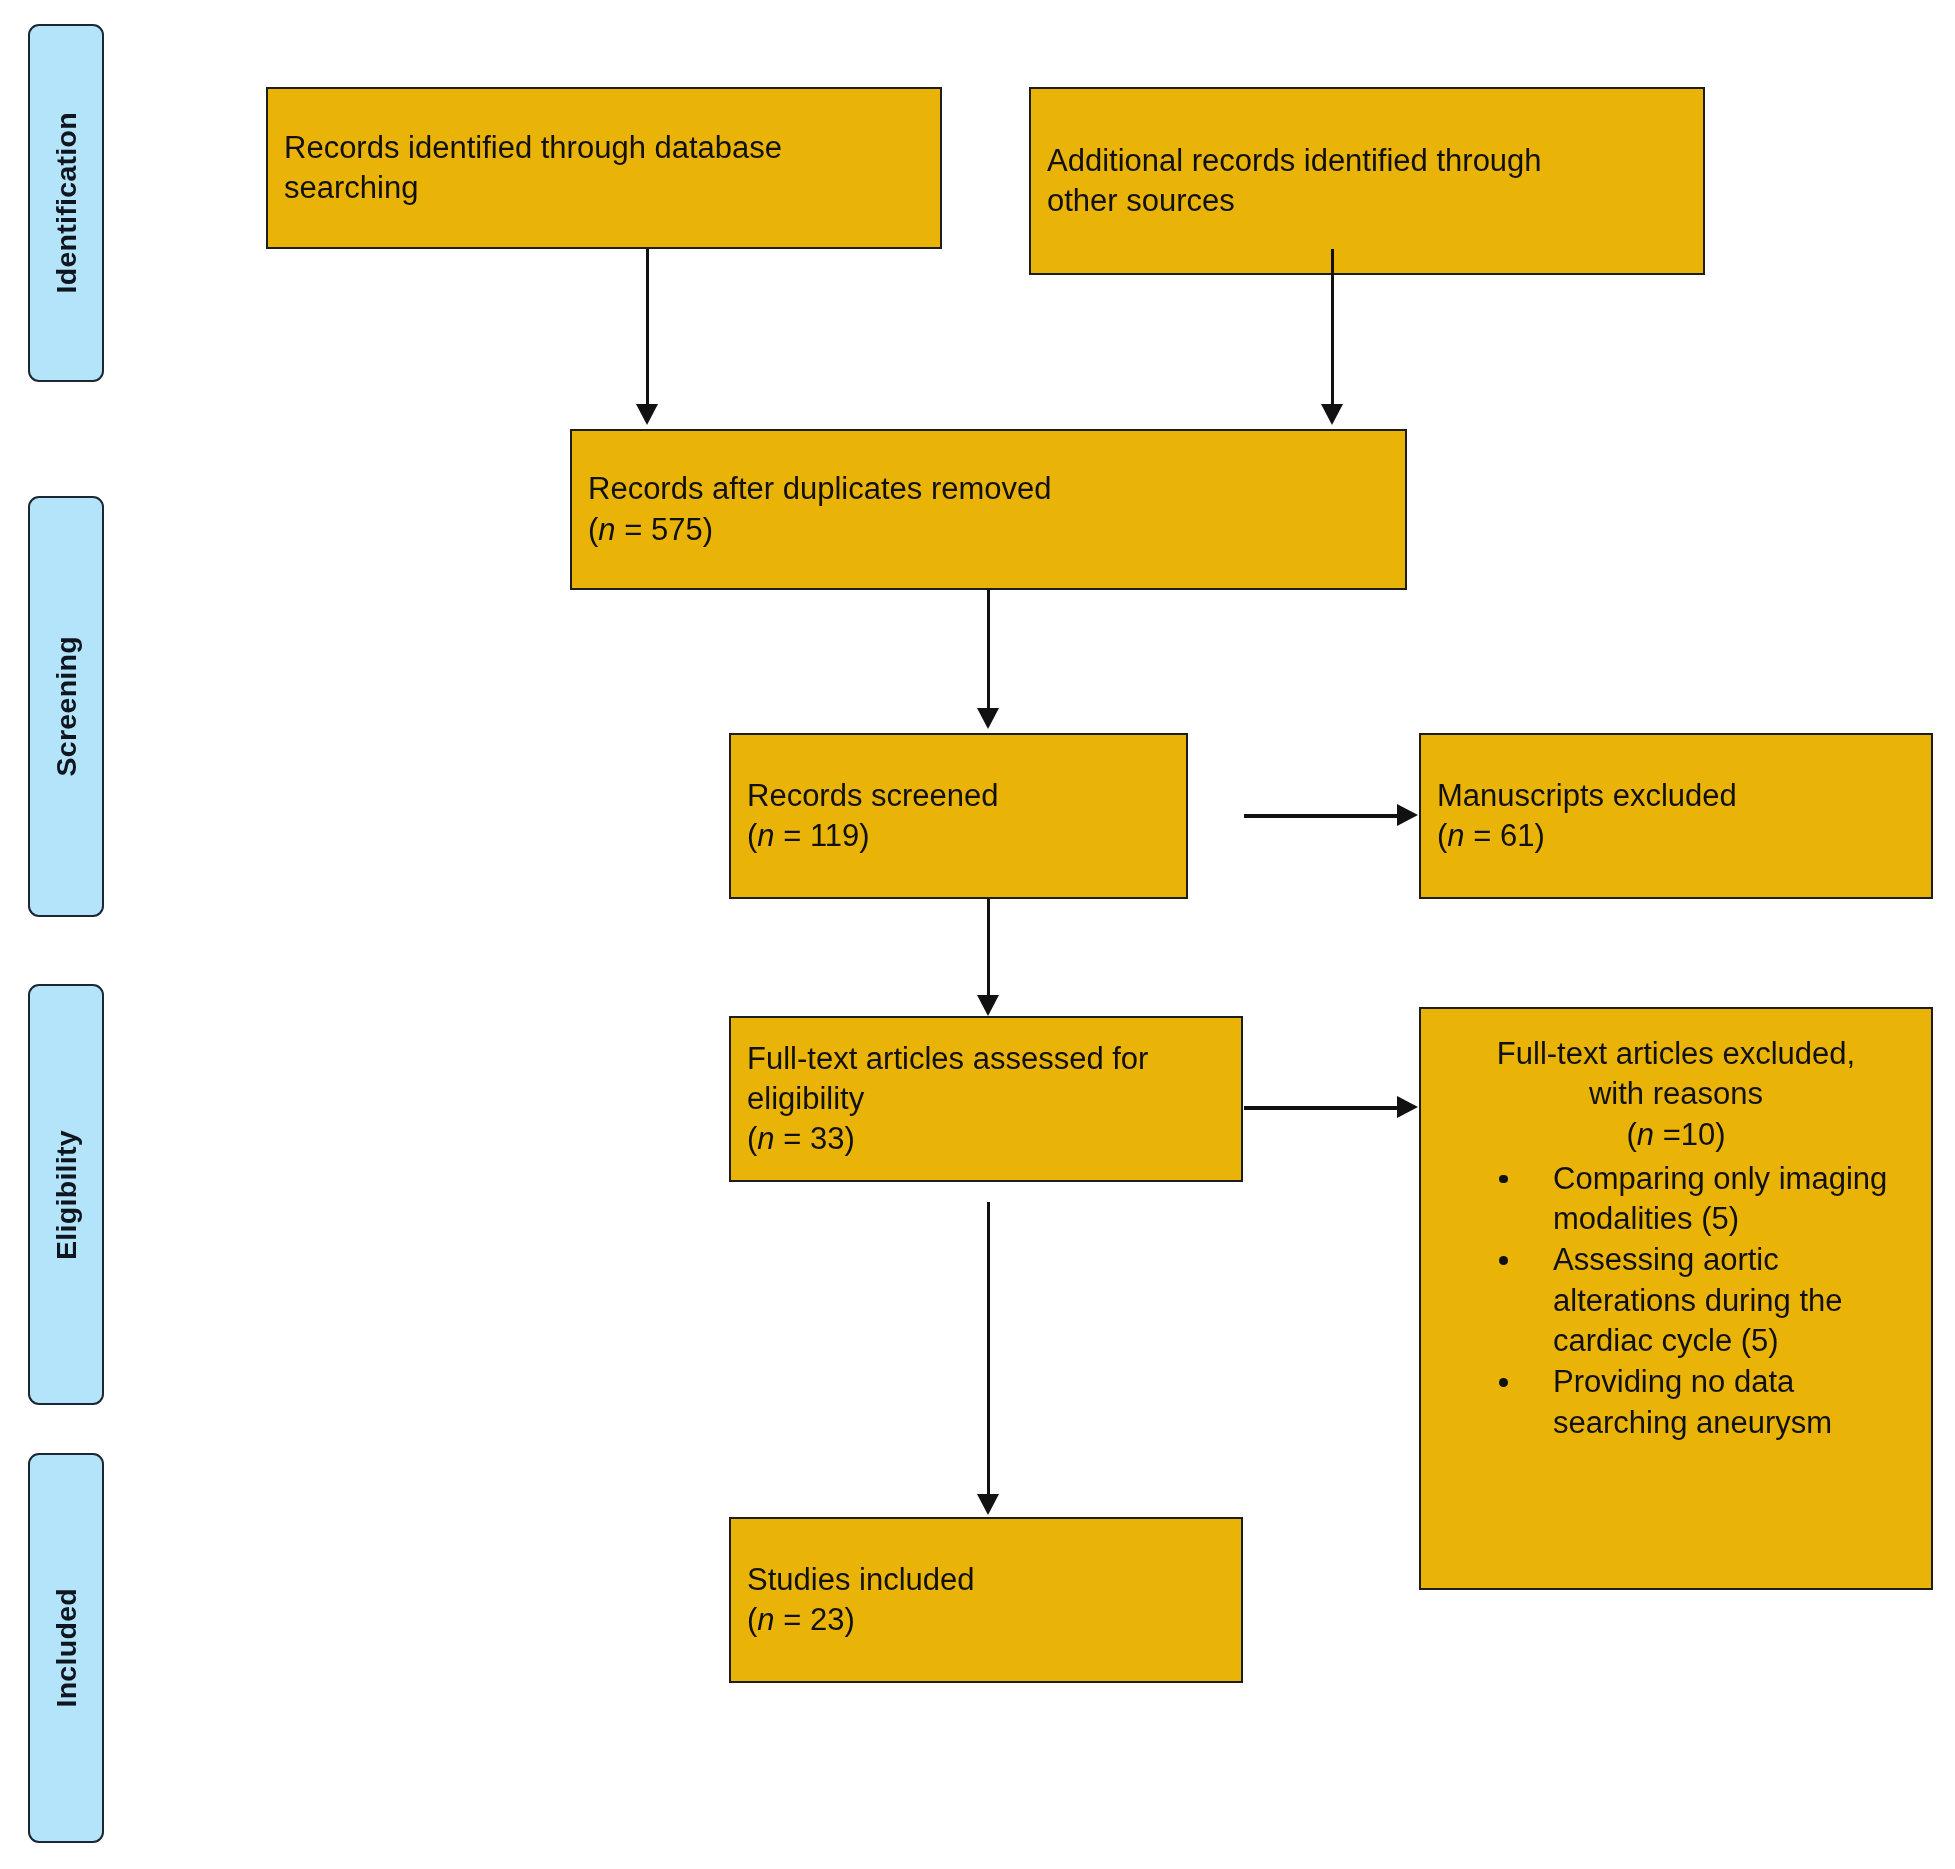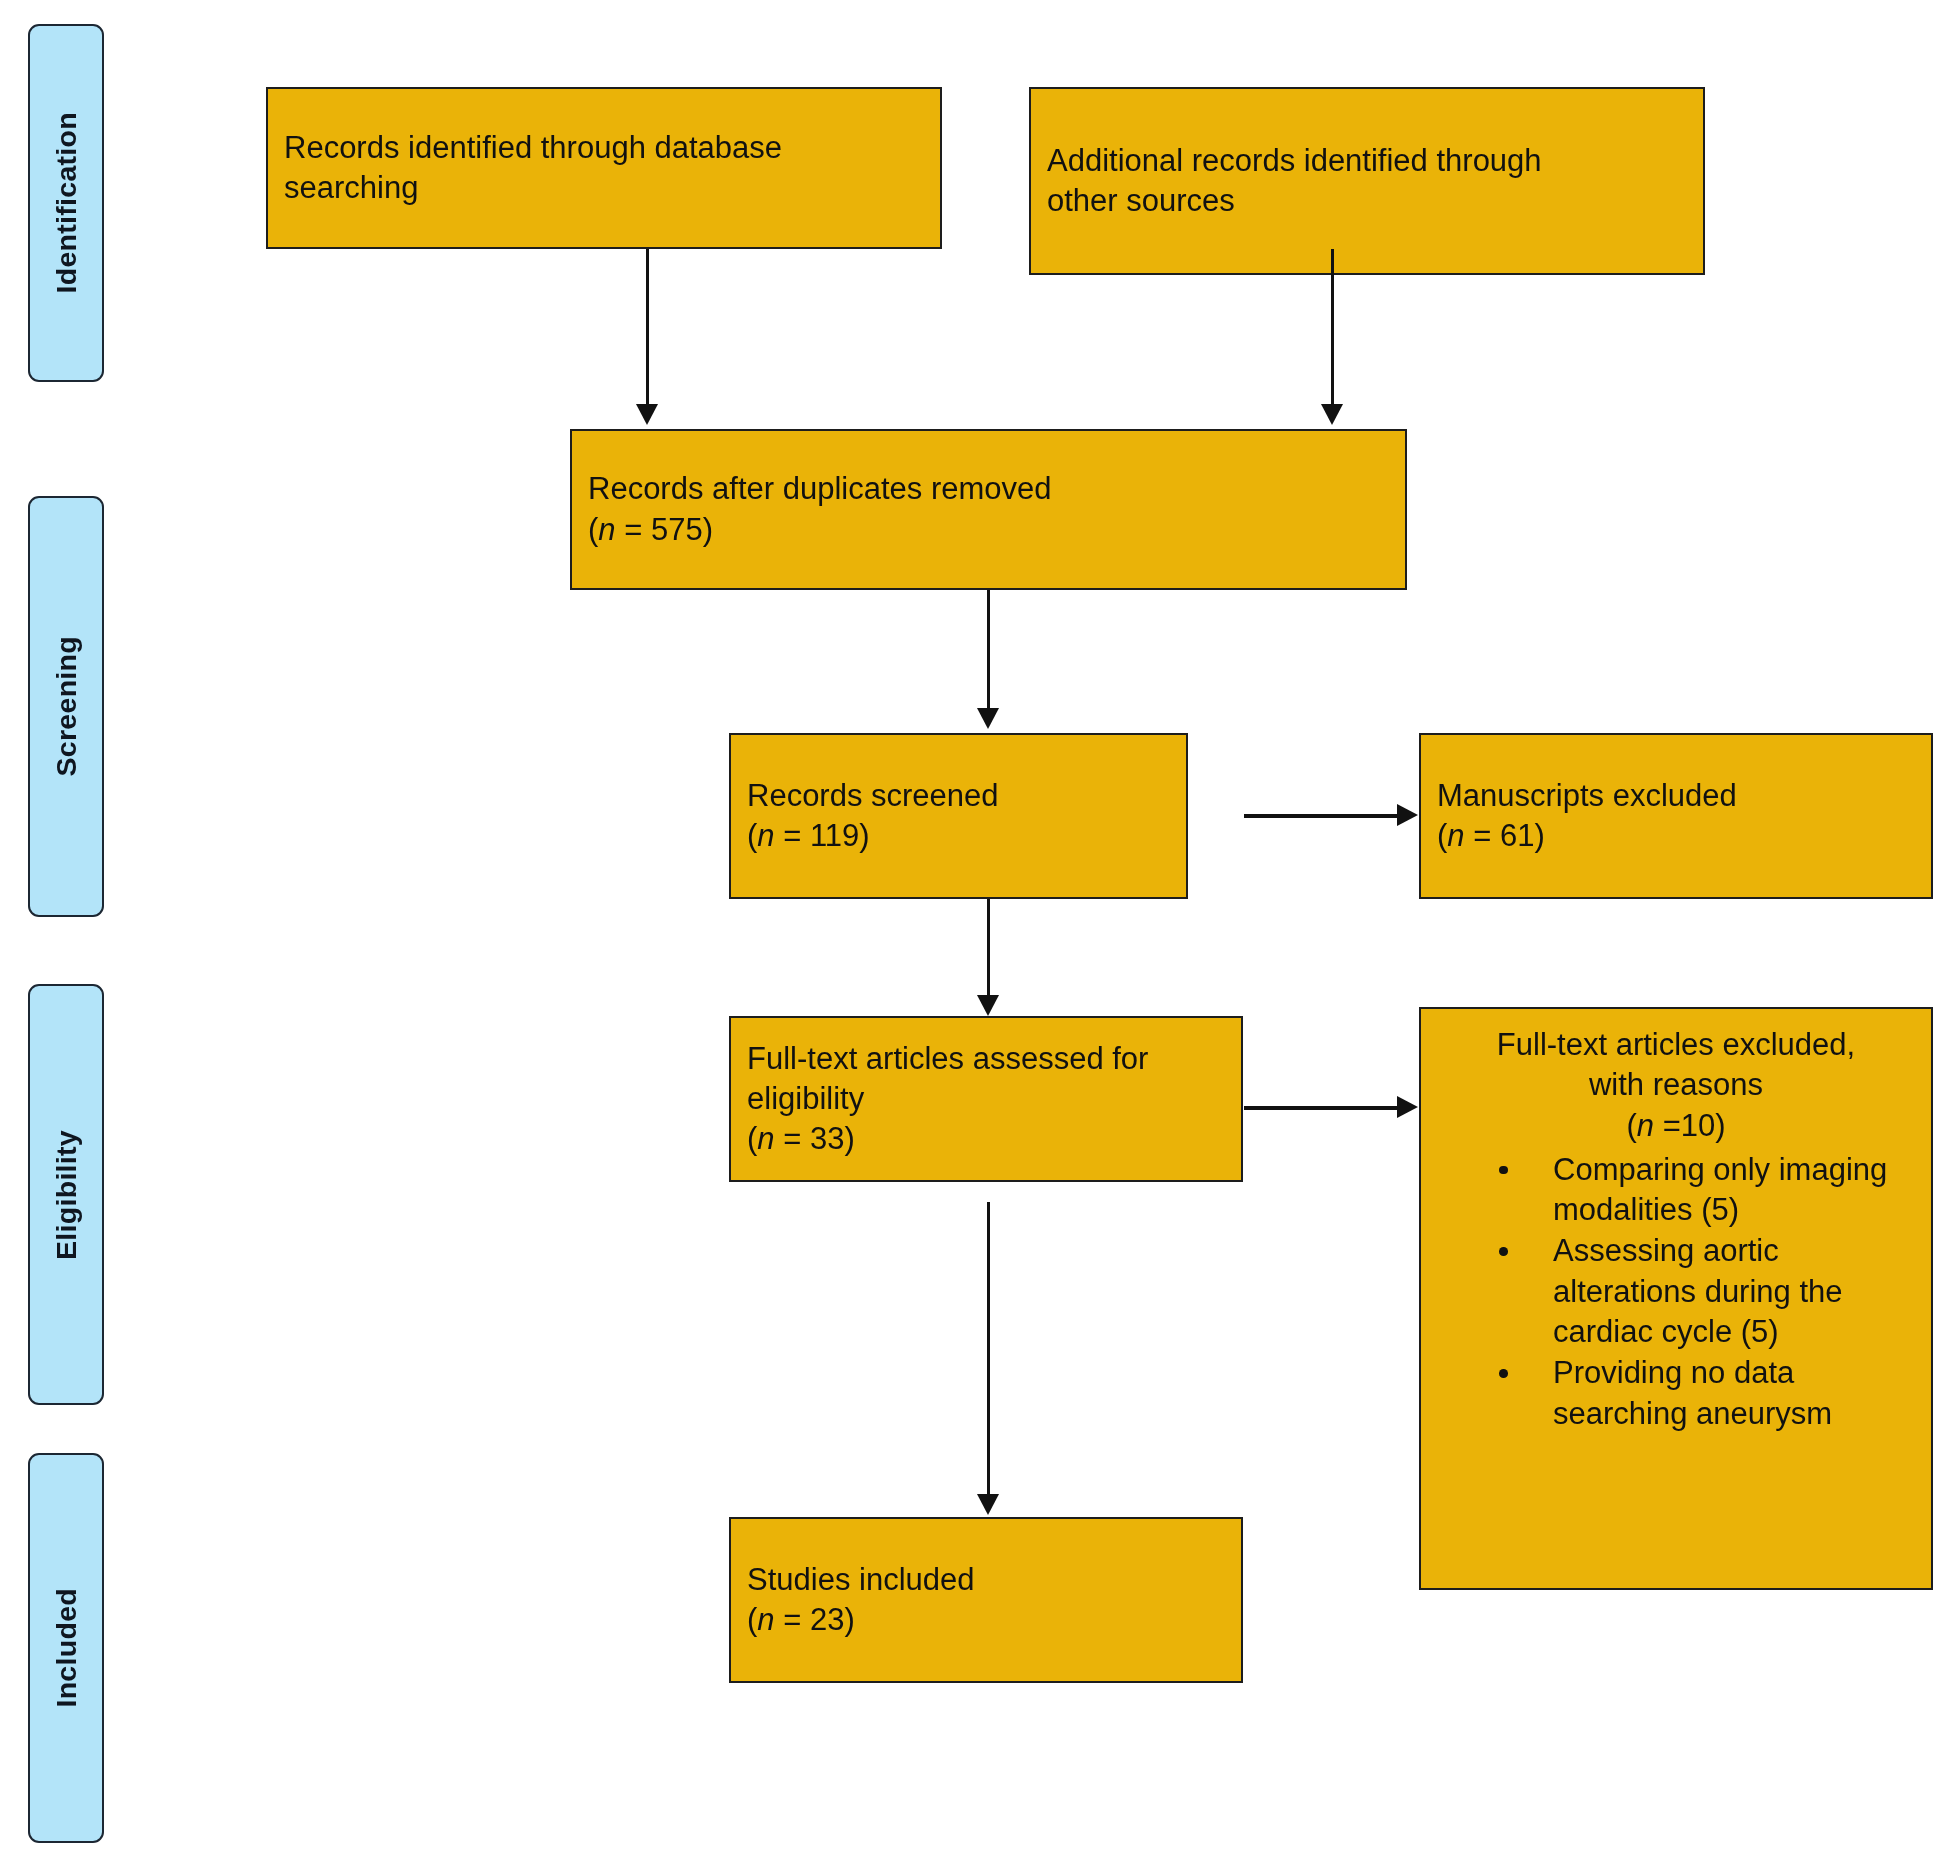--- a/index.html
+++ b/index.html
@@ -52,21 +52,21 @@
     font-size: 31px;
     line-height: 1.30;
     padding: 8.7px 16px;
   }
   .flow-box .line { display: block; }
   .flow-box .nval i { font-style: italic; }
 
   
   .reasons-box {
     justify-content: flex-start;
-    padding-top: 16px;
+    padding-top: 25px;
   }
   .reasons-box .heading {
     width: 100%;
     text-align: center;
   }
   .reasons-list {
     list-style: none;
     width: 100%;
     margin-top: 3.7px;
     padding-left: 57px;

